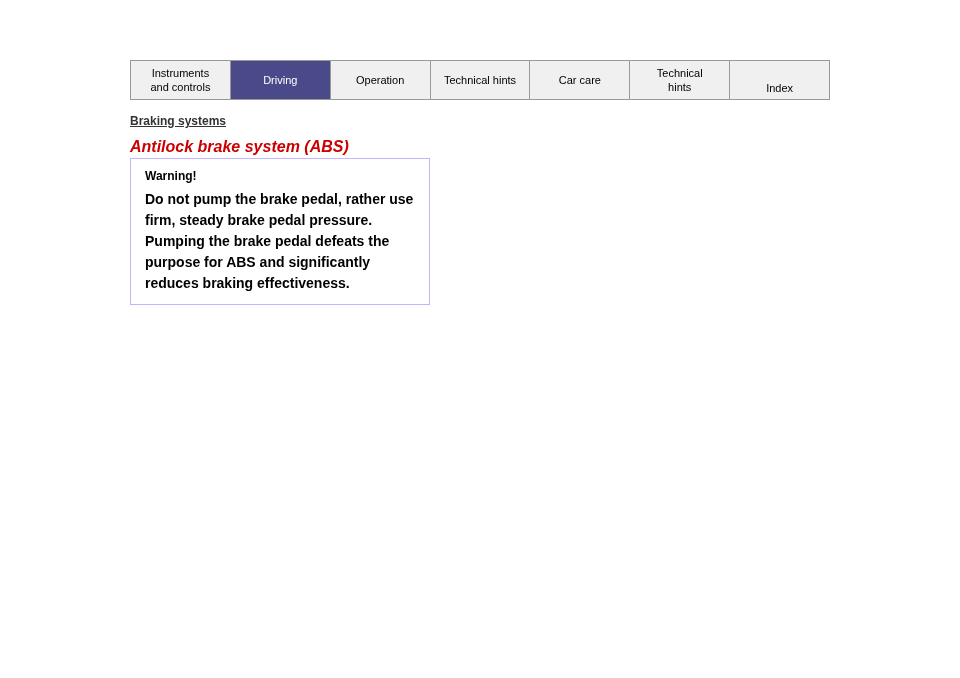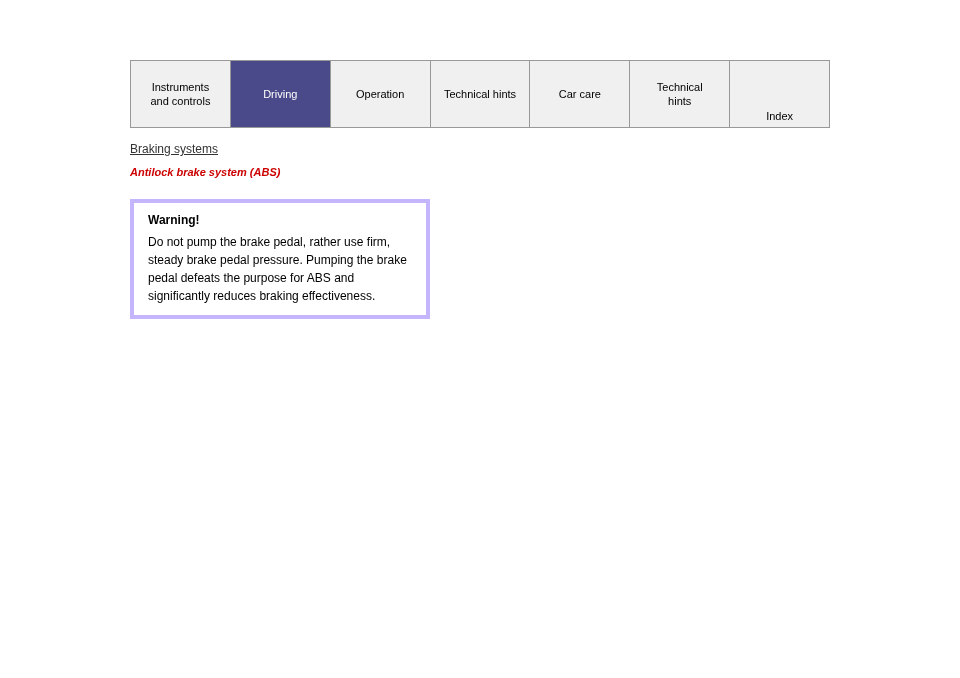--- a/index.html
+++ b/index.html
@@ -23,21 +23,21 @@
       background: #fff;
       position: relative;
     }
 
     
     .nav-bar {
       display: flex;
       align-items: stretch;
       border: 1px solid #999;
       margin: 60px 130px 0 130px;
-      height: 68px;
+      height: 40px;
     }
 
     .nav-item {
       flex: 1;
       display: flex;
       align-items: center;
       justify-content: center;
       text-align: center;
       border-right: 1px solid #999;
       padding: 4px 6px;
@@ -59,53 +59,54 @@
     }
 
     
     .content-area {
       margin: 14px 130px 0 130px;
       padding: 0;
     }
 
     .section-title {
       font-size: 12px;
-      font-weight: normal;
+      font-weight: bold;
       color: #333;
       margin-bottom: 10px;
       text-decoration: underline;
     }
 
     .subsection-title {
-      font-size: 11px;
+      font-size: 16px;
       font-weight: bold;
       color: #cc0000;
-      margin-bottom: 21px;
+      margin-bottom: 2px;
       font-style: italic;
     }
 
     
     .warning-box {
-      border: 4px solid #c4b5fd;
+      border: 1px solid #c4b5fd;
       padding: 10px 14px;
       width: 300px;
       background: #fff;
     }
 
     .warning-title {
       font-size: 12px;
       font-weight: bold;
       color: #000;
       margin-bottom: 6px;
     }
 
     .warning-text {
-      font-size: 12px;
+      font-size: 14px;
       color: #000;
       line-height: 1.5;
+      font-weight: bold;
     }
   </style>
 </head>
 <body>
 
 <div class="page-container">
 
   <nav class="nav-bar">
     <div class="nav-item">
       <span style="white-space:pre-line;">Instruments

